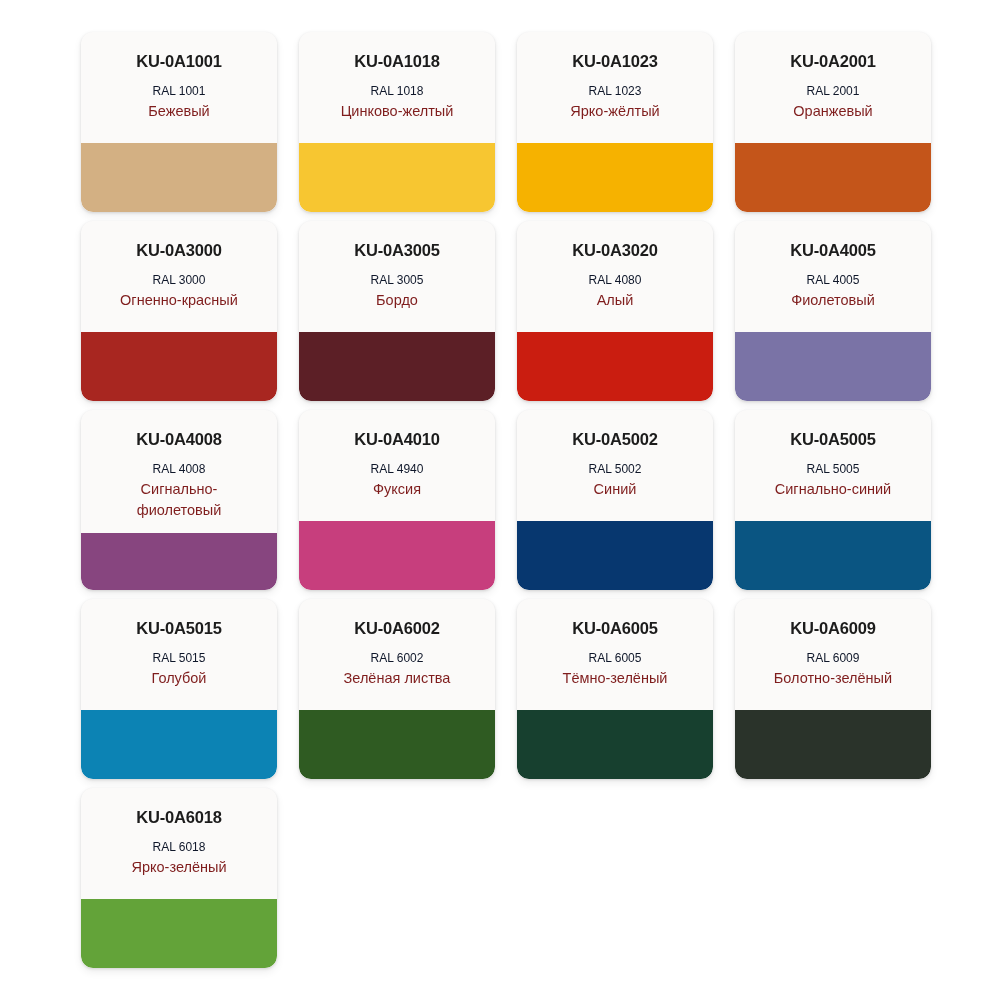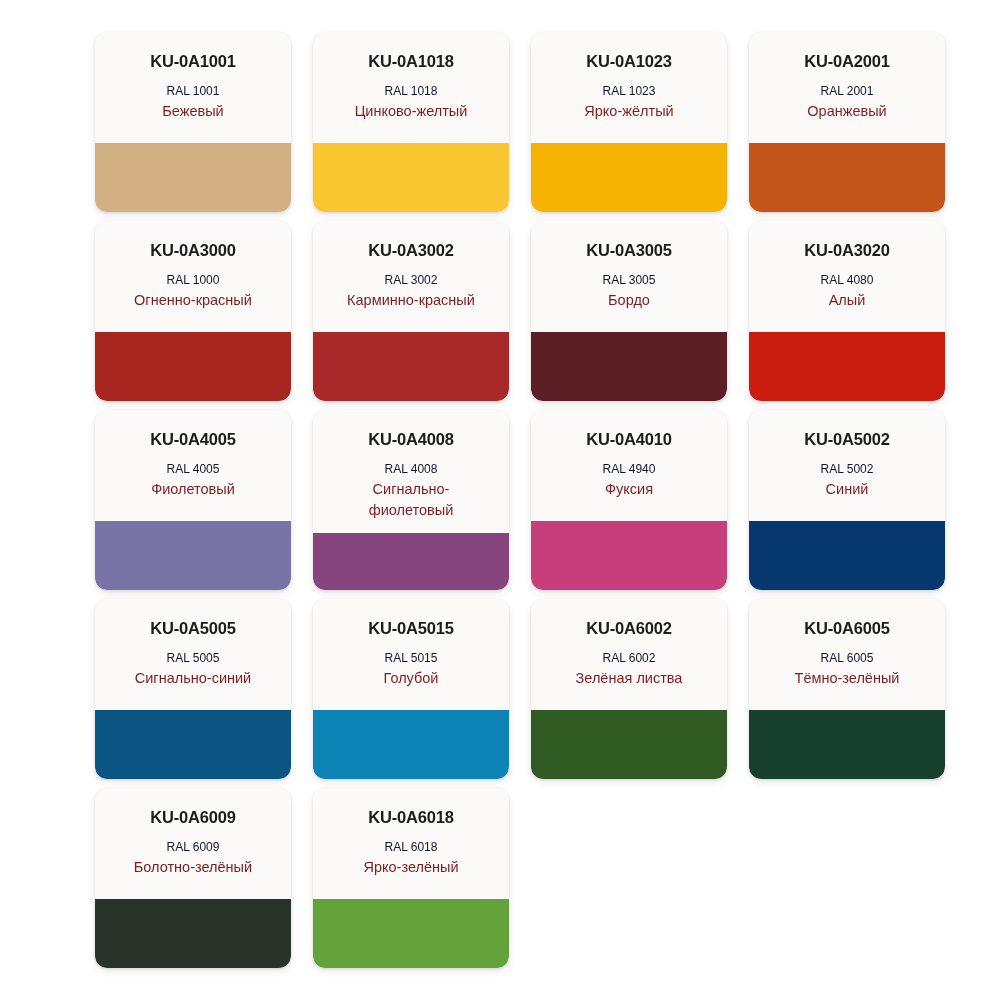--- a/index.html
+++ b/index.html
@@ -7,21 +7,21 @@
     padding: 0;
     width: 1000px;
     height: 1000px;
     background: #ffffff;
     font-family: "Liberation Sans", sans-serif;
     -webkit-font-smoothing: antialiased;
   }
 
   #palette-grid {
     position: absolute;
-    left: 95px;
+    left: 81px;
     top: 32px;
     width: 852px;
     height: 936px;
     display: grid;
     grid-template-columns: repeat(4, 196px);
     grid-template-rows: repeat(5, 180px);
     column-gap: 22px;
     row-gap: 9px;
   }
 
@@ -109,32 +109,24 @@
       <div class="card-text">
         <div class="card-code">KU-0A2001</div>
         <div class="card-ral">RAL 2001</div>
         <div class="card-name">Оранжевый</div>
       </div>
       <div class="card-swatch" style="background: rgb(196, 85, 26);"></div>
     </div>
     <div class="swatch-card">
       <div class="card-text">
         <div class="card-code">KU-0A3000</div>
-        <div class="card-ral">RAL 1000</div>
+        <div class="card-ral">RAL 3000</div>
         <div class="card-name">Огненно-красный</div>
       </div>
       <div class="card-swatch" style="background: rgb(168, 38, 32);"></div>
-    </div>
-    <div class="swatch-card">
-      <div class="card-text">
-        <div class="card-code">KU-0A3002</div>
-        <div class="card-ral">RAL 3002</div>
-        <div class="card-name">Карминно-красный</div>
-      </div>
-      <div class="card-swatch" style="background: rgb(169, 40, 42);"></div>
     </div>
     <div class="swatch-card">
       <div class="card-text">
         <div class="card-code">KU-0A3005</div>
         <div class="card-ral">RAL 3005</div>
         <div class="card-name">Бордо</div>
       </div>
       <div class="card-swatch" style="background: rgb(92, 31, 38);"></div>
     </div>
     <div class="swatch-card">

